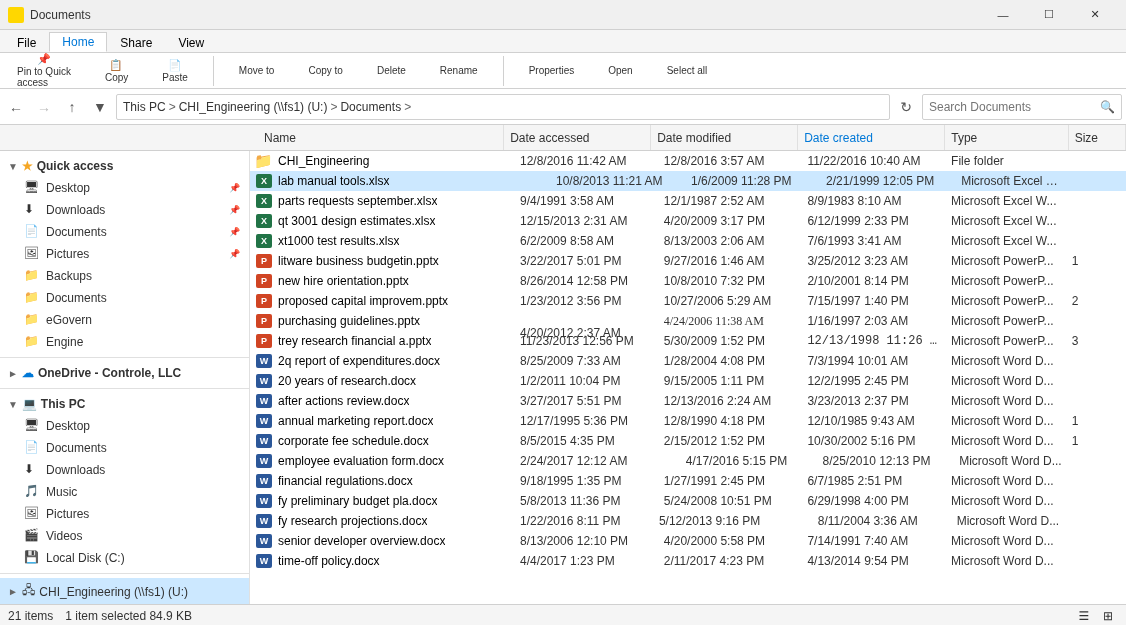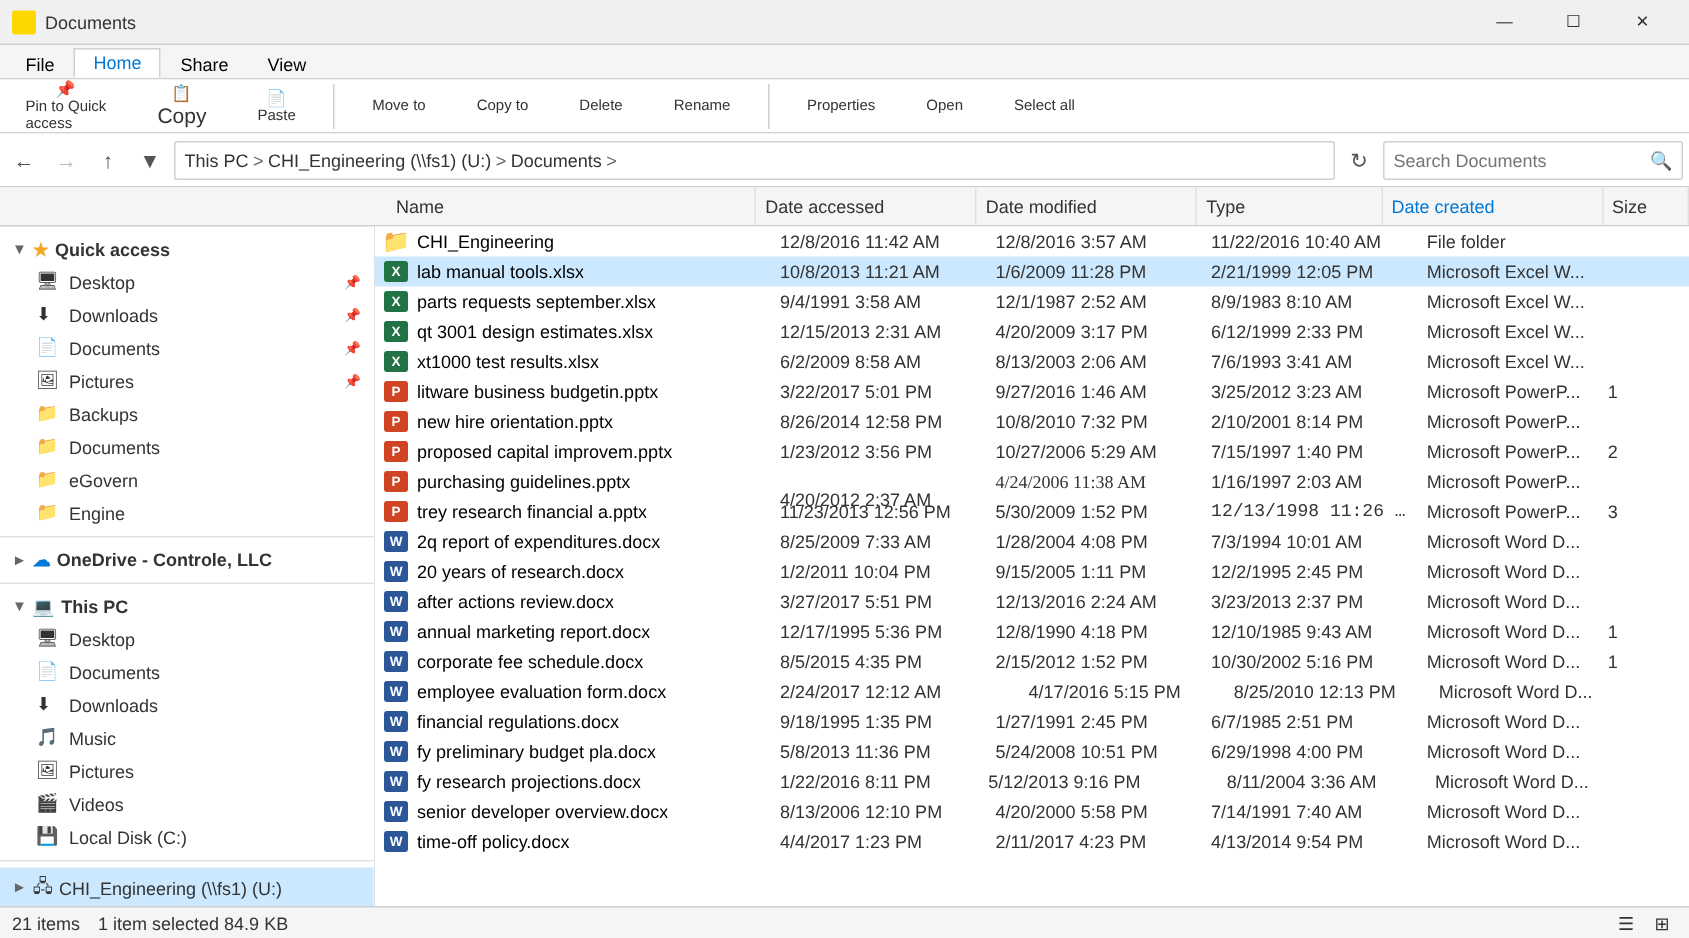--- a/index.html
+++ b/index.html
@@ -235,21 +235,21 @@
   </div>
 </div>
 
 <div class="ribbon-content">
   <div class="ribbon-btn">
     <span>📌</span>
     <span style="font-size:10px">Pin to Quick<br>access</span>
   </div>
   <div class="ribbon-btn">
     <span>📋</span>
-    <span style="font-size:14px">Copy</span>
+    <span style="font-size:10px">Copy</span>
   </div>
   <div class="ribbon-btn">
     <span>📄</span>
     <span style="font-size:10px">Paste</span>
   </div>
   <div style="width:1px;height:30px;background:#d0d0d0;"></div>
   <div class="ribbon-btn">
     <span style="font-size:10px">Move to</span>
   </div>
   <div class="ribbon-btn">
@@ -290,22 +290,22 @@
   <div class="search-box">
     <input class="search-input" type="text" placeholder="Search Documents" style="">
     <span style="color:#aaa;">🔍</span>
   </div>
 </div>
 
 <div class="col-headers">
   <div class="col-header" style="width:260px;">Name</div>
   <div class="col-header" style="width:155px;">Date accessed</div>
   <div class="col-header" style="width:155px;">Date modified</div>
+  <div class="col-header" style="width:155px;color:#0078d7;">Date created</div>
   <div class="col-header" style="width:130px;">Type</div>
-  <div class="col-header" style="width:155px;color:#0078d7;">Date created</div>
   <div class="col-header" style="width:60px;">Size</div>
 </div>
 
 <div class="main" style="height: 453px;">
 
   <div class="sidebar">
 
     <div class="sidebar-section">
       <div class="sidebar-group-header">
         <span class="sidebar-group-arrow">▼</span>
@@ -424,21 +424,21 @@
     <div class="file-cell" style="width:130px;">File folder</div>
     <div class="file-cell" style="width:60px;"></div>
   </div>
       <div class="file-row selected">
     <div class="file-cell-name">
       <div class="file-icon">
             <span class="xl-badge">X</span>
           </div>
       <span class="file-name">lab manual tools.xlsx</span>
     </div>
-    <div class="file-cell" style="width:155px;">10/8/2013 11:21 AM</div>
+    <div class="file-cell" style="width:155px;margin-left:36px;">10/8/2013 11:21 AM</div>
     <div class="file-cell" style="width:155px;">1/6/2009 11:28 PM</div>
     <div class="file-cell" style="width:155px;">2/21/1999 12:05 PM</div>
     <div class="file-cell" style="width:130px;">Microsoft Excel W...</div>
     <div class="file-cell" style="width:60px;"></div>
   </div>
       <div class="file-row">
     <div class="file-cell-name">
       <div class="file-icon">
             <span class="xl-badge">X</span>
           </div>

